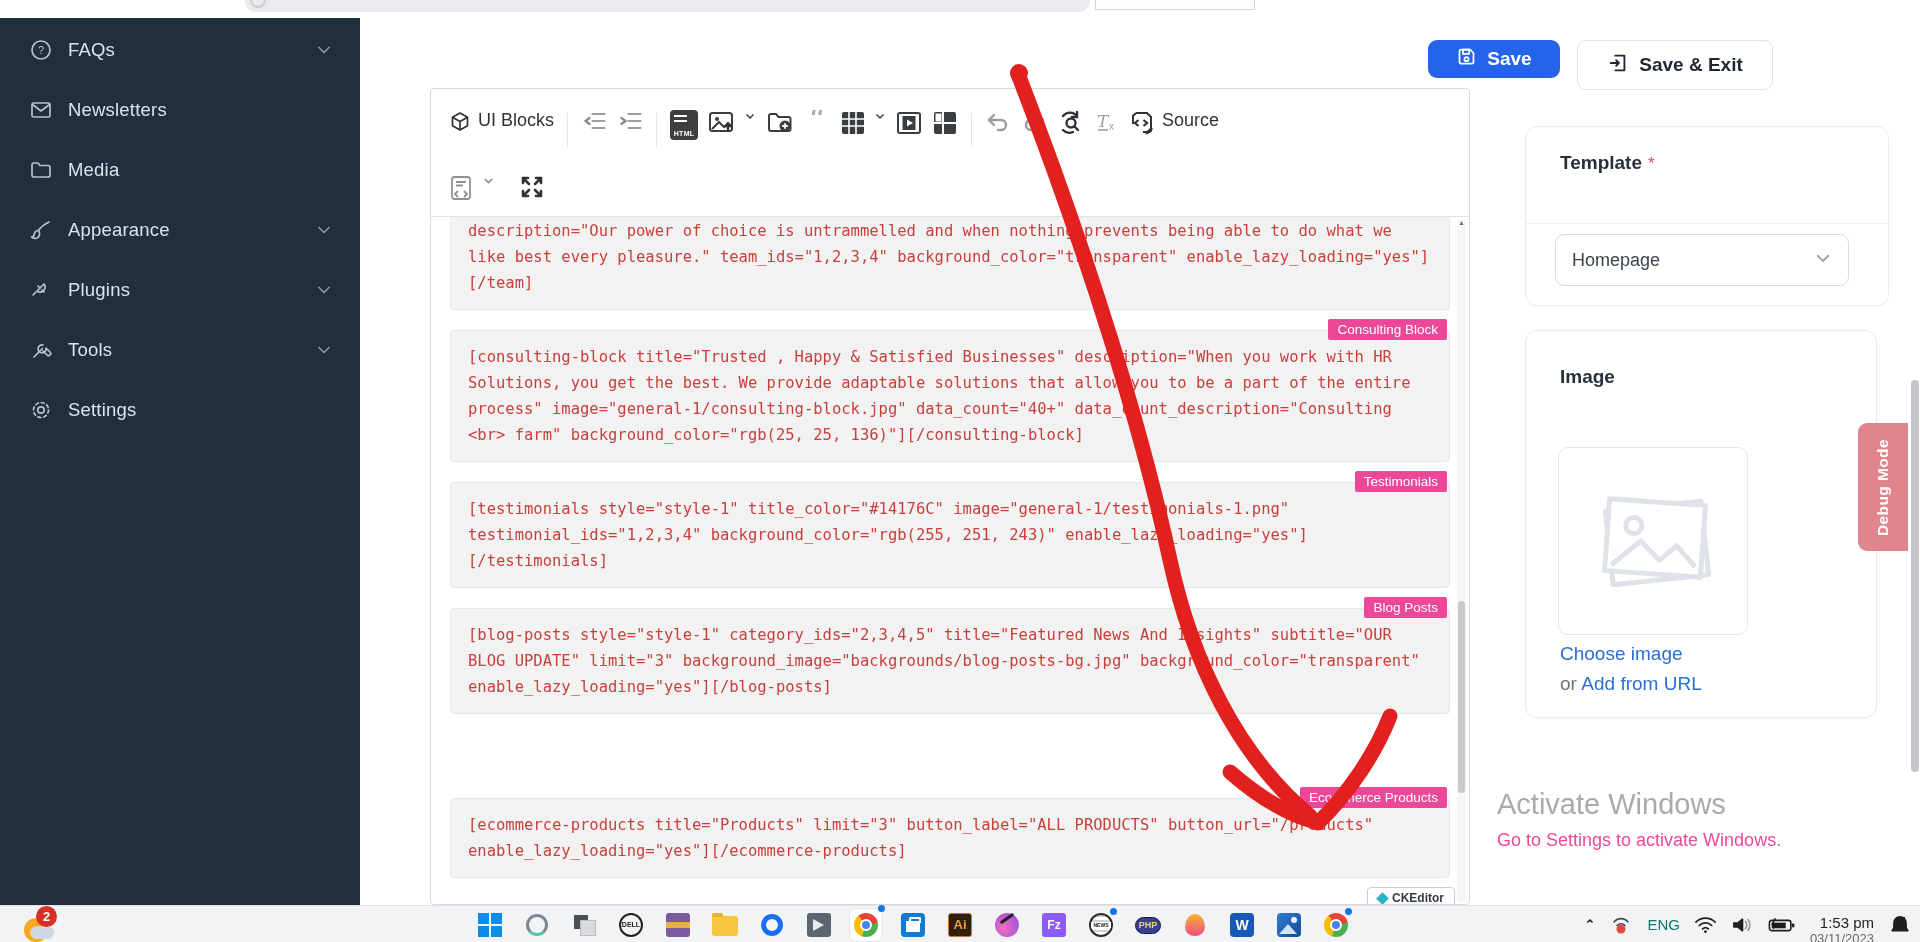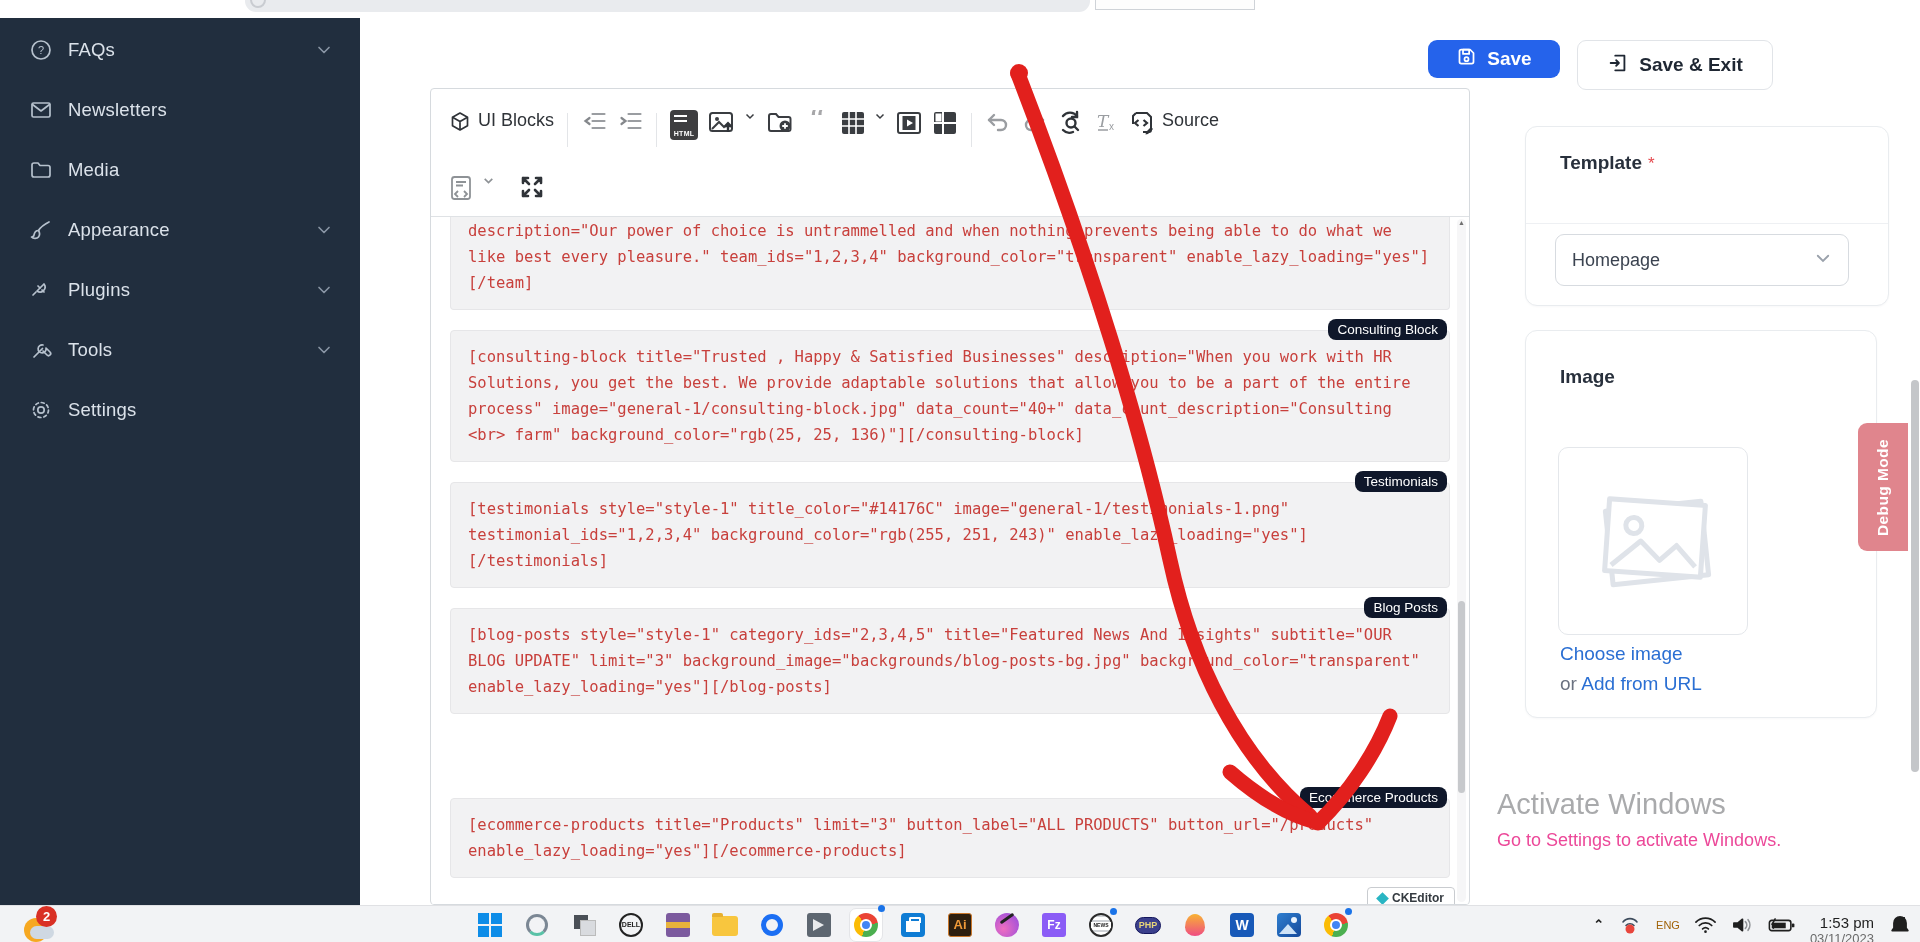--- a/index.html
+++ b/index.html
@@ -39,21 +39,21 @@
   .tb-label{font-size:18px;color:#2f3338;}
   .chev-sm{margin-left:2px;}
   .htmlbox{width:28px;height:30px;background:#3e3e40;border-radius:4px;position:relative;}
   .htmlbox::before{content:"";position:absolute;left:4px;top:5px;width:13px;height:2px;background:#fff;box-shadow:0 5px 0 #fff;}
   .htmlbox .ht{position:absolute;left:0;right:0;bottom:3px;text-align:center;font-size:7px;font-weight:bold;color:#fff;letter-spacing:.3px;}
   .quote-ic{font-family:"DejaVu Serif",serif;font-size:34px;color:#a7a7a9;line-height:20px;height:26px;overflow:hidden;}
 
   .ed-content{position:absolute;left:1px;top:128px;width:1036px;height:687px;background:#fff;overflow:hidden;padding:0 18px;}
   .codeblock{position:relative;background:#f2f2f3;border:1px solid #e6e6e8;border-radius:4px;padding:13px 17px;margin-top:20px;cursor:pointer;}
   .codeblock .code{font-family:"DejaVu Sans Mono",monospace;font-size:15.5px;line-height:26px;color:#c8403c;white-space:pre-wrap;word-wrap:break-word;}
-  .cb-badge{position:absolute;top:-12px;right:2px;background:#0f172a;color:#fff;font-size:13.5px;padding:3px 9px;border-radius:8px;white-space:nowrap;}
+  .cb-badge{position:absolute;top:-12px;right:2px;background:#ec4899;color:#fff;font-size:13.5px;padding:3px 9px;border-radius:2px;white-space:nowrap;}
   .cb-first{margin-top:-12px;border-top-left-radius:0;border-top-right-radius:0;border-top:none;}
   .cb-gap{margin-top:84px;}
 
   .ed-scroll{position:absolute;right:3px;top:130px;width:9px;height:683px;background:#f6f6f7;border-radius:5px;}
   .ed-scroll .up{position:absolute;top:0;left:0;width:9px;text-align:center;font-size:7px;color:#707070;}
   .ed-thumb{position:absolute;left:1px;top:382px;width:7px;height:192px;background:#c7c9cc;border-radius:4px;}
   .ck-brand{position:absolute;right:14px;bottom:-14px;background:#fff;border:1px solid #c9ccd0;border-radius:4px;padding:3px 10px 12px;font-size:12px;color:#343a40;font-weight:bold;display:flex;gap:5px;align-items:center;}
   .ck-diamond{width:9px;height:9px;background:#29b5c3;transform:rotate(45deg);display:inline-block;}
 
   
@@ -120,21 +120,21 @@
   .newsglobe{width:24px;height:24px;margin:1px;border-radius:50%;border:2px solid #2b2b2b;position:relative;background:repeating-linear-gradient(0deg,#fff 0 3px,#cfd2d6 3px 5px);}
   .newsglobe::before{content:"NEWS";position:absolute;left:0;right:0;top:7px;text-align:center;font-size:5px;font-weight:bold;color:#222;background:#fff;}
   .php{width:26px;height:17px;margin-top:5px;background:#3b3f8c;border:1px solid #14165c;border-radius:9px;color:#e8d57a;font-size:9px;font-weight:bold;display:flex;align-items:center;justify-content:center;}
   .flame{width:20px;height:22px;margin:2px 3px;background:linear-gradient(180deg,#f8b233,#ef4c83);border-radius:50% 50% 50% 50%/60% 60% 40% 40%;}
   .word{width:24px;height:24px;margin:1px;background:#1859b8;border-radius:4px;color:#fff;font-size:14px;font-weight:bold;display:flex;align-items:center;justify-content:center;}
   .photos{width:24px;height:24px;margin:1px;background:linear-gradient(135deg,#2f7fd0,#15499b);border-radius:4px;position:relative;overflow:hidden;}
   .photos::before{content:"";position:absolute;left:2px;bottom:3px;width:0;height:0;border-left:9px solid transparent;border-right:9px solid transparent;border-bottom:10px solid #cfe3f7;}
   .photos::after{content:"";position:absolute;right:4px;top:4px;width:6px;height:6px;border-radius:50%;background:#e9f2fc;}
   .tray{position:absolute;right:8px;top:0;height:37px;display:flex;align-items:center;gap:14px;}
   .tray svg{display:block;}
-  .tray .lang{font-size:11px;color:#a16207;}
+  .tray .lang{font-size:15px;color:#0f766e;}
   .timecol{text-align:right;line-height:16px;margin-top:13px;}
   .timecol .t{font-size:15px;color:#1f1f1f;}
   .timecol .d{font-size:13px;color:#6a6a6a;}
   .chevup{font-size:13px;color:#222;font-weight:bold;}
 </style>
 </head>
 <body>
 
 <div id="page">
 

